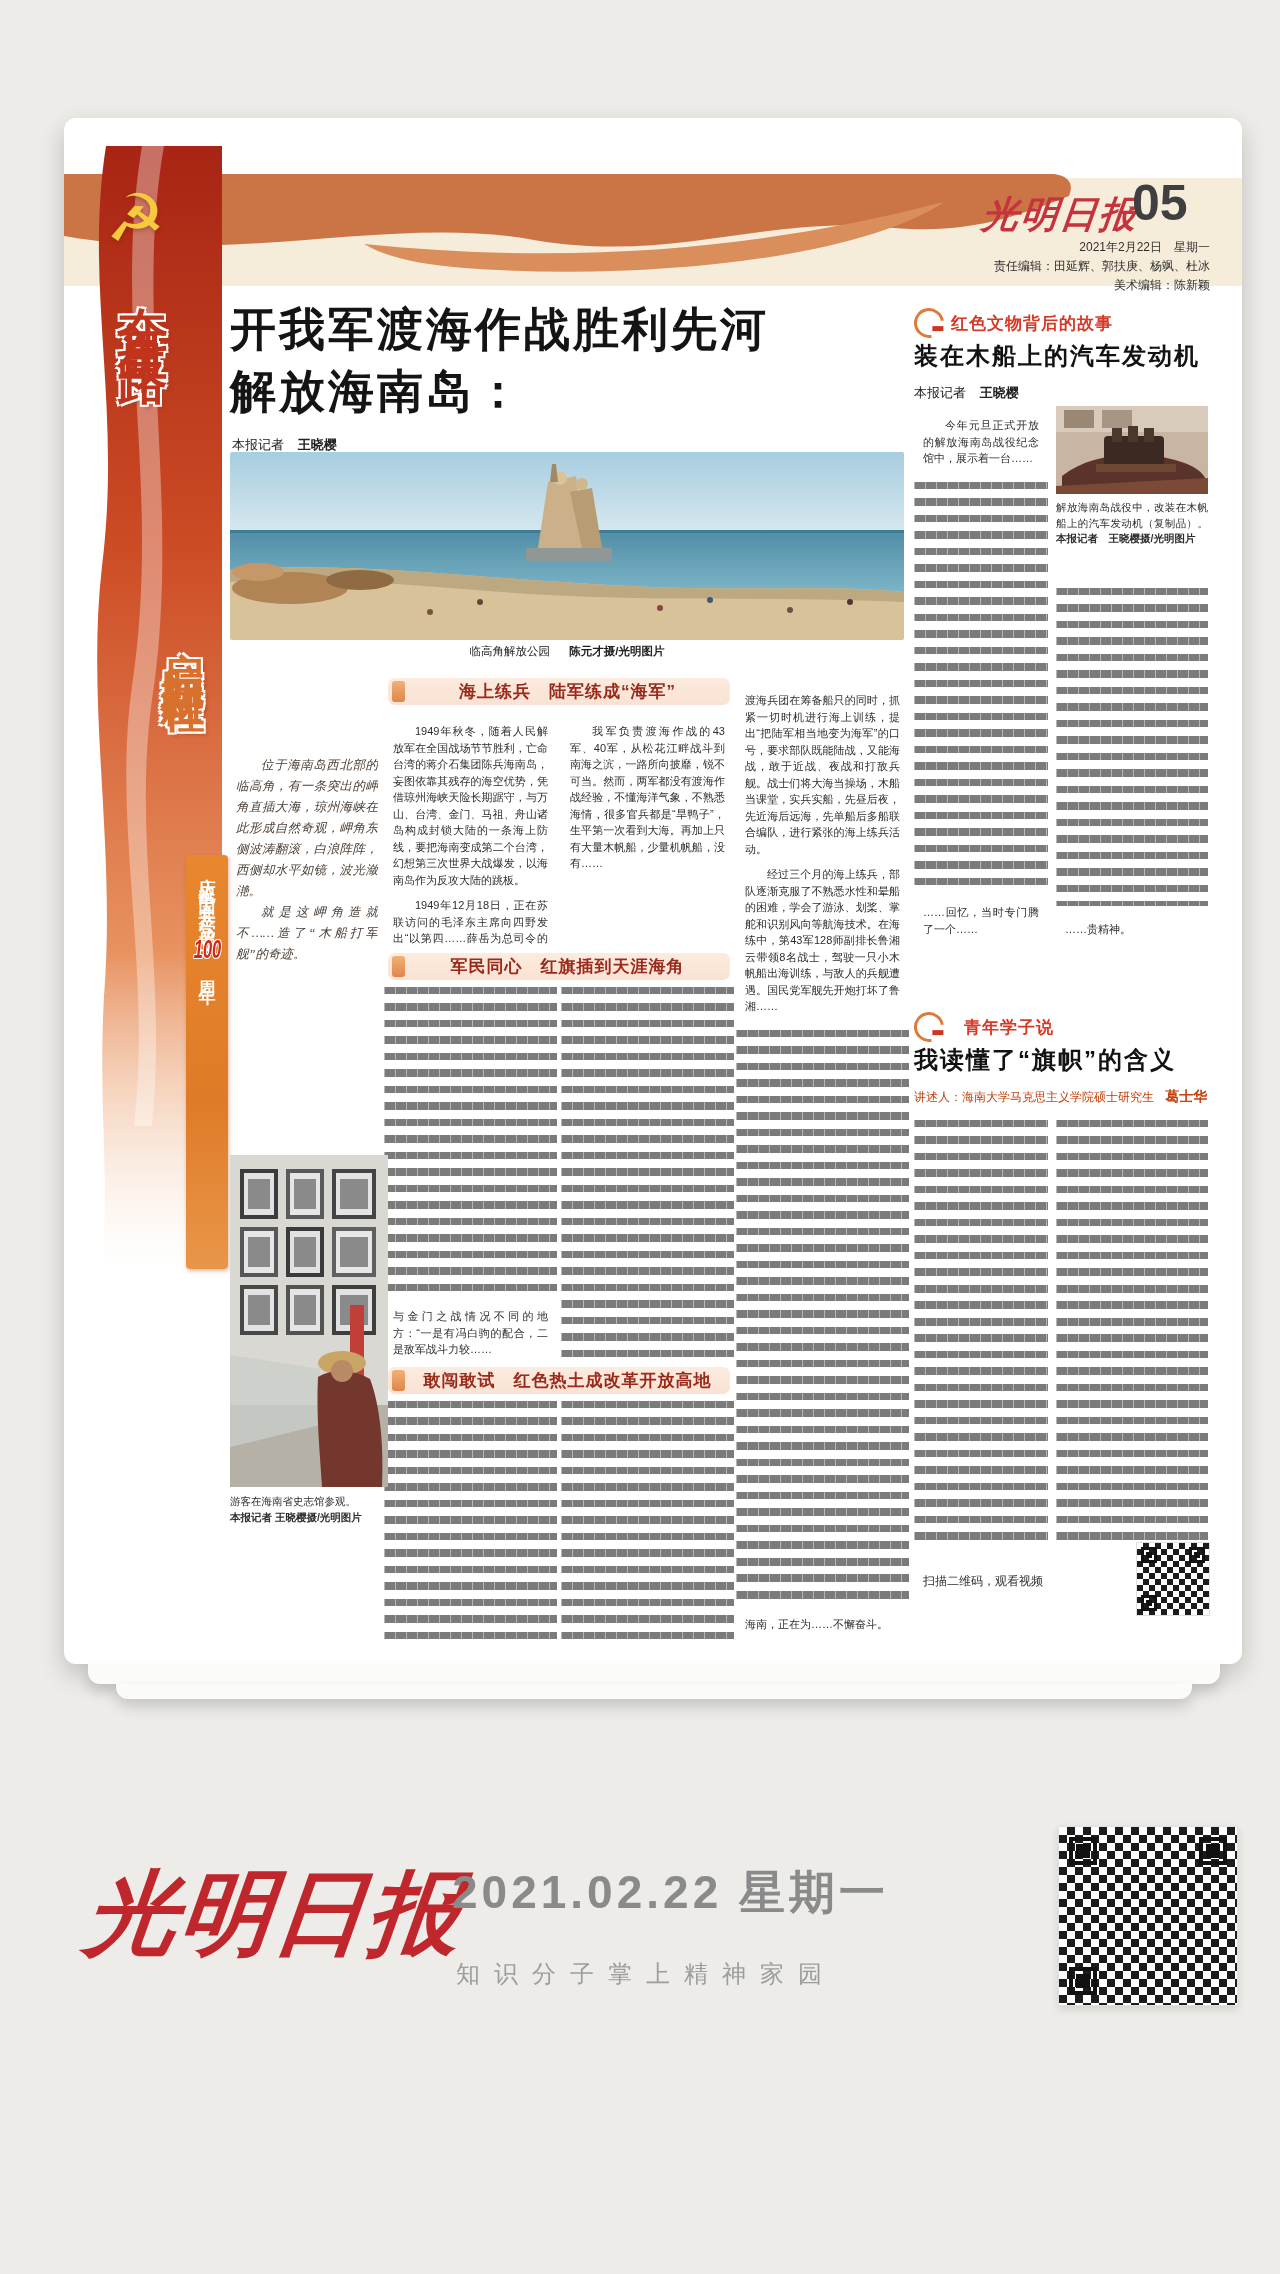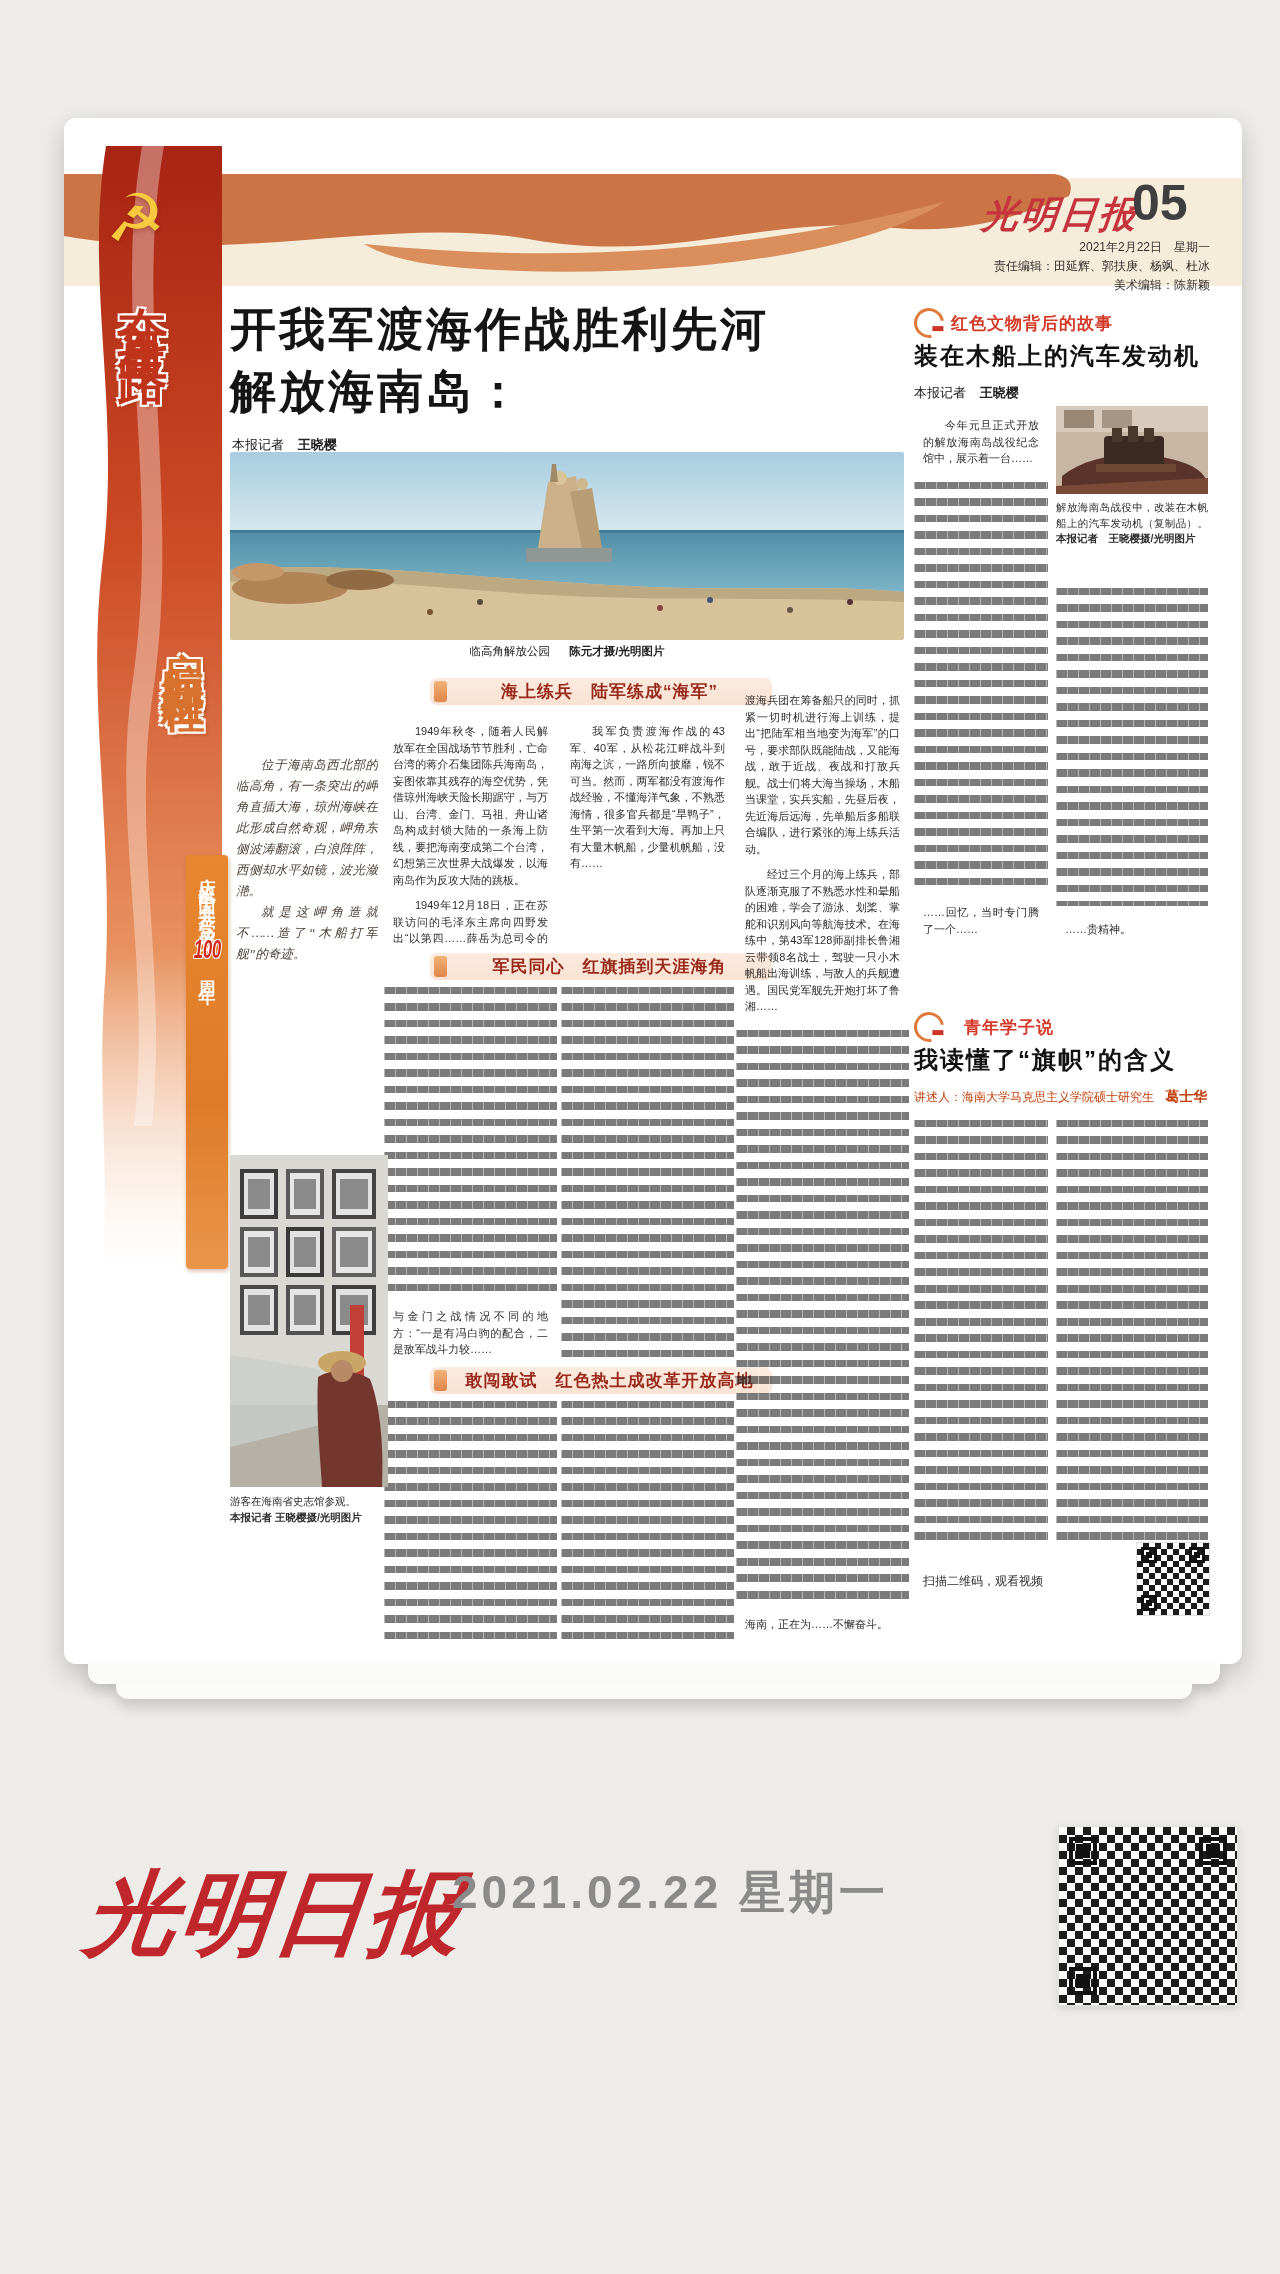--- a/index.html
+++ b/index.html
@@ -26,21 +26,21 @@
   
   .headline{font-weight:900;color:#141414;font-size:46px;line-height:62px;letter-spacing:3px;
             font-family:"Liberation Sans","DejaVu Sans",sans-serif;}
   .byline{font-size:13px;color:#222;}
   .byline b{margin-left:10px;}
   .photocap{font-size:11.5px;color:#222;}
   .photocap b{margin-left:16px;}
   .intro{font-family:"Liberation Serif","DejaVu Serif",serif;font-style:italic;font-size:12.5px;line-height:21px;
          color:#4d4036;text-align:justify;}
   .intro p{margin:0;text-indent:2em;}
-  .band{background:linear-gradient(180deg,#fcebdf,#f9e2d2);display:flex;align-items:center;border-radius:7px;margin-left:42px;}
+  .band{background:linear-gradient(180deg,#fcebdf,#f9e2d2);display:flex;align-items:center;border-radius:7px;}
   .band .deco{width:13px;height:21px;background:linear-gradient(180deg,#f0b277,#e0854a);border-radius:3px;margin:0 0 0 4px;}
   .band .bh{flex:1;text-align:center;font-weight:900;font-size:17px;color:#99291b;letter-spacing:1px;}
   .bt{font-size:11px;line-height:16.5px;text-align:justify;color:#2d2d2d;}
   .bt p{margin:9px;text-indent:2em;}
   .bt p.noind{text-indent:0;}
   .fill{background:
      repeating-linear-gradient(90deg,rgba(255,255,255,.45) 0 1px,transparent 1px 11px),
      repeating-linear-gradient(180deg,rgba(42,42,42,.62) 0 7.5px,transparent 7.5px 16.5px);}
   .capsm{font-size:10.5px;line-height:15.5px;color:#2d2d2d;text-align:justify;}
   
@@ -308,19 +308,20 @@
       <span class="eye" style="right:4px;top:4px;width:6px;height:6px;border-width:3px;padding:2px;"></span>
       <span class="eye" style="left:4px;bottom:4px;width:6px;height:6px;border-width:3px;padding:2px;"></span>
     </div>
   </div>
 
   <div class="stack" style="left:88px;top:1664px;width:1132px;height:20px;border-radius:0 0 12px 12px;"></div>
   <div class="stack" style="left:116px;top:1684px;width:1076px;height:15px;border-radius:0 0 12px 12px;"></div>
 
   <span class="abs logo-script" style="left:86px;top:1852px;font-size:92px;color:#c0272d;">光明日报</span>
   <div class="abs f-date" style="left:452px;top:1862px;font-size:46px;">2021.02.22 星期一</div>
+  <div class="abs f-slogan" style="left:456px;top:1958px;font-size:24px;">知识分子掌上精神家园</div>
   <div class="abs qr" style="left:1058px;top:1826px;width:178px;height:178px;background-size:16px 16px;box-shadow:0 3px 8px rgba(0,0,0,.12);">
     <span class="eye" style="left:10px;top:10px;width:14px;height:14px;"></span>
     <span class="eye" style="right:10px;top:10px;width:14px;height:14px;"></span>
     <span class="eye" style="left:10px;bottom:10px;width:14px;height:14px;"></span>
   </div>
 
 </div>
 
 </body></html>

